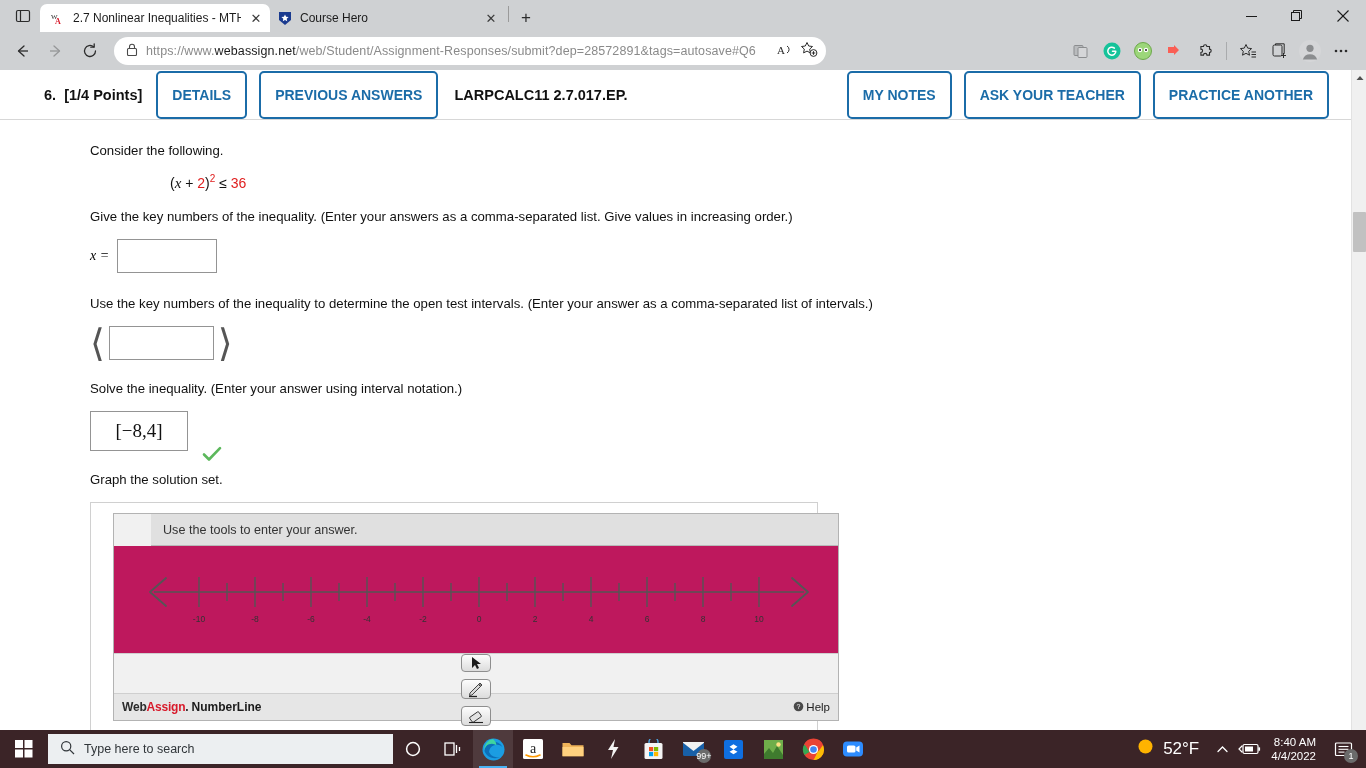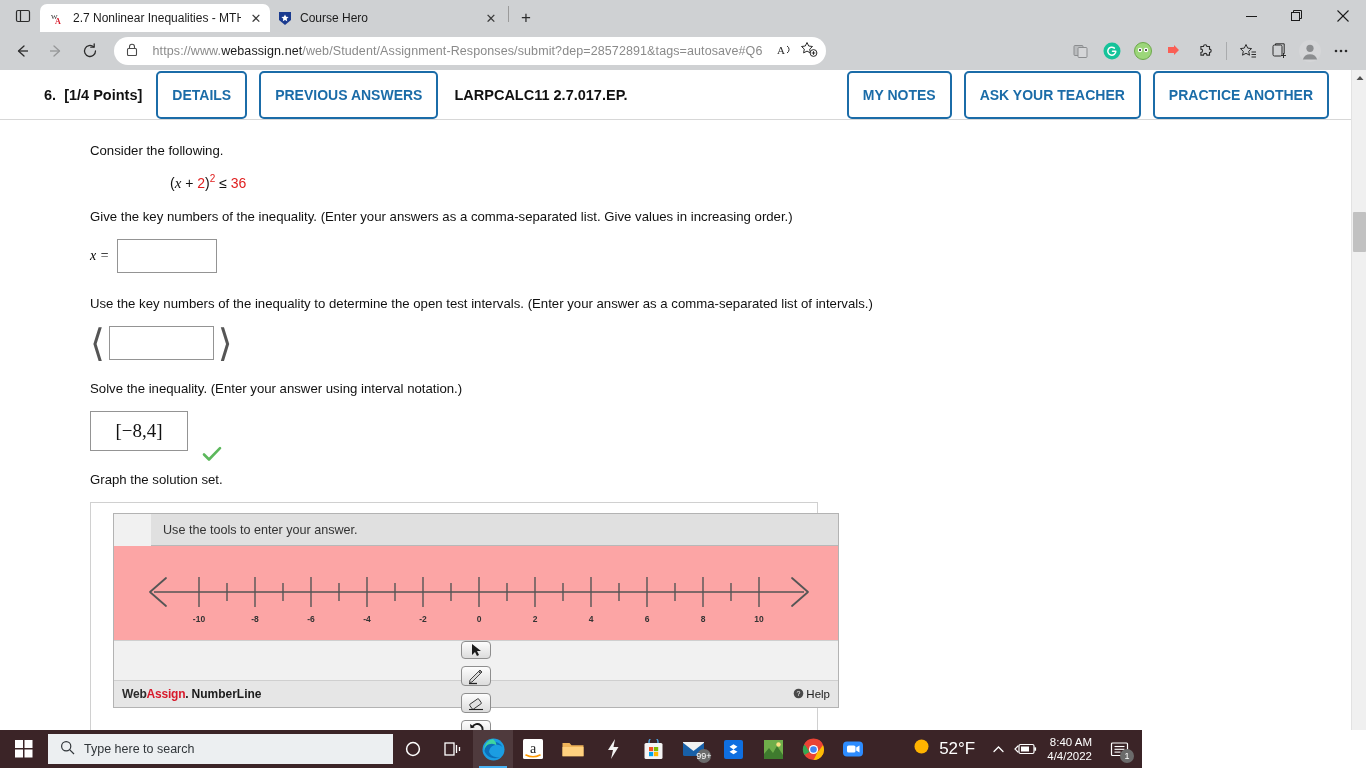--- a/index.html
+++ b/index.html
@@ -34,21 +34,21 @@
   .wincontrols { position: absolute; right: 0; top: 0; display: flex; }
   .wc { width: 46px; height: 32px; display: flex; align-items: center; justify-content: center; font-size: 13px; color: #1b1b1b; }
 
   .toolbar { height: 38px; background: #cfd1d3; display: flex; align-items: center; padding: 0 6px; gap: 2px; }
   .tb-btn { width: 32px; height: 30px; display: flex; align-items: center; justify-content: center; color: #2b2b2b; border-radius: 4px; }
   .omnibox {
     flex: 0 0 712px; height: 28px; background: #fff; border-radius: 14px;
     display: flex; align-items: center; padding: 0 8px 0 12px; gap: 8px; margin-left: 6px;
     font-size: 12.5px; overflow: hidden;
   }
-  .url { flex: 1 1 auto; white-space: nowrap; overflow: hidden; color: #8a8a8a; letter-spacing: .1px; text-align: center;}
+  .url { flex: 1 1 auto; white-space: nowrap; overflow: hidden; color: #8a8a8a; letter-spacing: .1px;}
   .url b { color: #1b1b1b; font-weight: 400; }
   .omni-right { display: flex; align-items: center; gap: 6px; }
   .tb-right { display: flex; align-items: center; margin-left: auto; gap: 1px; padding-right: 4px; }
   .ext-icon { width: 30px; height: 30px; display: flex; align-items: center; justify-content: center; }
   .tb-divider { width: 1px; height: 18px; background: #a9abad; margin: 0 5px; }
 
   
   .viewport { position: absolute; top: 70px; left: 0; width: 1366px; height: 660px; background: #fff; overflow: hidden; }
   .page { position: relative; width: 1351px; height: 660px; background: #fff; }
 
@@ -90,21 +90,21 @@
     width: 98px; height: 40px; border: 1px solid #949494; background: #fff;
     display: flex; align-items: center; justify-content: center;
     font-family: "Liberation Serif", serif; font-size: 19px; color: #111;
   }
   .check { color: #5cb85c; font-size: 20px; margin-left: 14px; margin-bottom: -16px; font-weight: bold;}
 
   
   .outerbox { width: 728px; border: 1px solid #d0d0d0; background: #fff; padding: 10px 0 0 22px; margin-top: 6px; height: 230px;}
   .nlwidget { width: 726px; border: 1px solid #b3b3b3; background: #f1f1f1; }
   .nl-header { height: 32px; background: #e0e0e0; border-bottom: 1px solid #b8b8b8; display: flex; align-items: center; padding-left: 12px; font-size: 12.6px; color: #333; margin-left: 37px; }
-  .nl-canvas { height: 95px; background: #fca5a5; border-bottom: 1px solid #cfcfcf; position: relative; font-weight: bold; }
+  .nl-canvas { height: 108px; background: #be185d; border-bottom: 1px solid #cfcfcf; position: relative; }
   .nl-toolbar { height: 40px; display: flex; align-items: center; padding: 0 8px; gap: 7px; background: #f1f1f1; border-bottom: 1px solid #cfcfcf; flex-direction: column;}
   .tool {
     width: 30px; height: 26px; border: 1px solid #8e8e8e; border-radius: 4px;
     background: linear-gradient(#fdfdfd, #dcdcdc);
     display: flex; align-items: center; justify-content: center;
   }
   .tool.sel { background: #1f4e79; border-color: #143a5c; }
   .tool-sep { width: 1px; height: 22px; background: #a8a8a8; margin: 0 2px;}
   .nosol {
     margin-left: auto; width: 34px; height: 28px; border: 1px solid #8e8e8e; border-radius: 4px;
@@ -116,21 +116,21 @@
   .brand .a { color: #d81a2b; }
   .brandprod { font-weight: bold; font-size: 12px; color: #1b1b1b; margin-left: 3px;}
   .helplink { margin-left: auto; display: flex; align-items: center; gap: 2px; color: #222; font-size: 11.5px;}
 
   
   .scrollbar { position: absolute; right: 0; top: 70px; width: 15px; height: 660px; background: #f0f0f0; border-left: 1px solid #e2e2e2;}
   .sb-up, .sb-down { width: 15px; height: 16px; display: flex; align-items: center; justify-content: center; font-size: 7px; color: #555; }
   .sb-thumb { position: absolute; top: 142px; left: 1px; width: 13px; height: 40px; background: #c1c1c1; border-radius: 1px;}
 
   
-  .taskbar { position: absolute; left: 0; top: 730px; width: 1142px; height: 38px; background: #3b2427; display: flex; align-items: center; }
+  .taskbar { position: absolute; left: 0; top: 730px; width: 1366px; height: 38px; background: #3b2427; display: flex; align-items: center; }
   .start { width: 48px; height: 38px; display: flex; align-items: center; justify-content: center; }
   .tb-search {
     width: 345px; height: 30px; background: #eceff1; border-radius: 0;
     display: flex; align-items: center; gap: 9px; padding: 0 12px; font-size: 12.5px; color: #31363a;
   }
   .tbicon { width: 40px; height: 38px; display: flex; align-items: center; justify-content: center; position: relative; }
   .tbicon.active::after { content:''; position: absolute; bottom: 0; left: 6px; width: 28px; height: 2px; background: #4ab3f4;}
   .tbicon.active { background: rgba(255,255,255,0.10); }
   .tray { margin-left: auto; display: flex; align-items: center; gap: 0; padding-right: 6px; color: #fff; }
   .weather { display: flex; align-items: center; gap: 9px; font-size: 17px; padding: 0 10px;}

